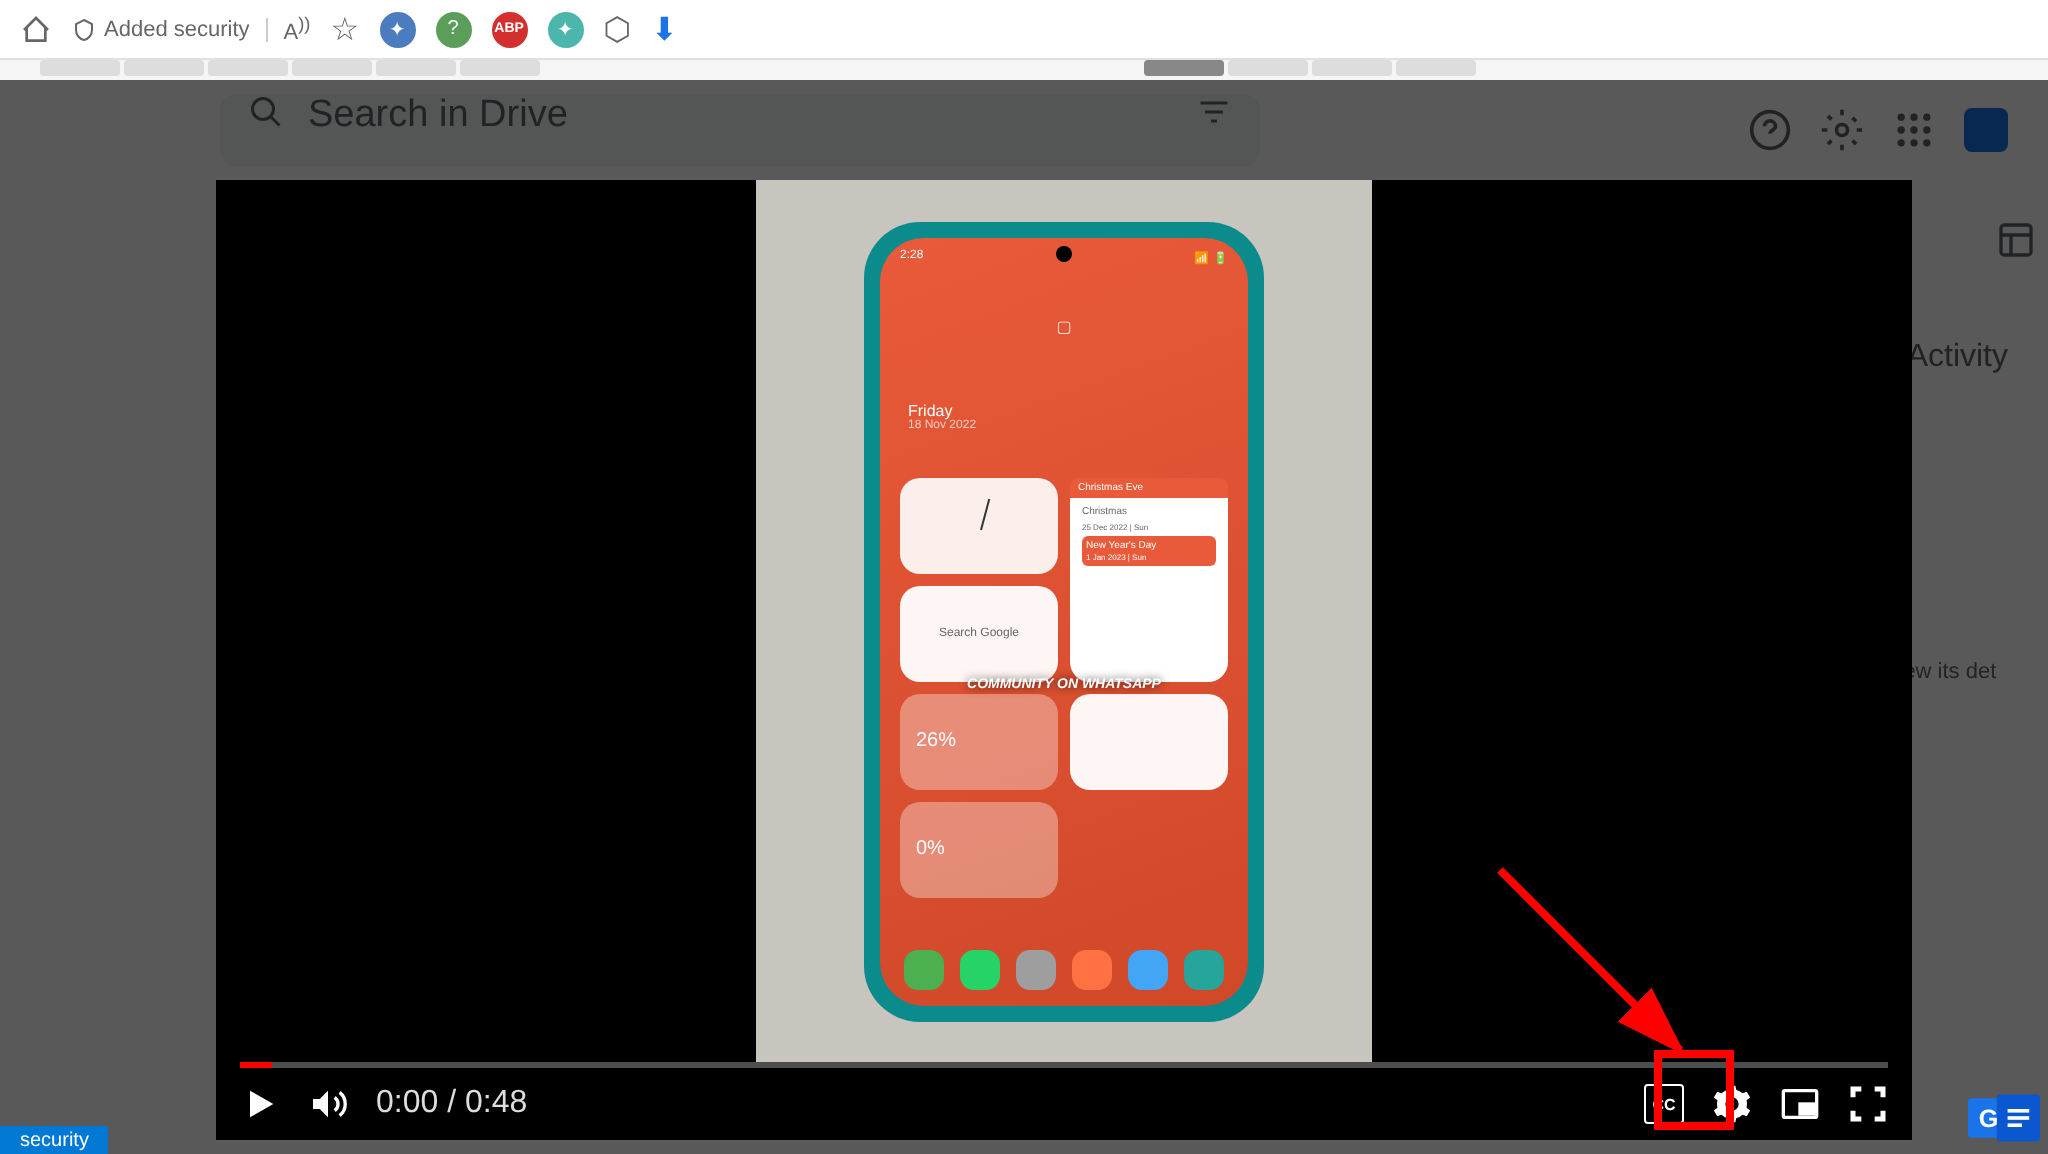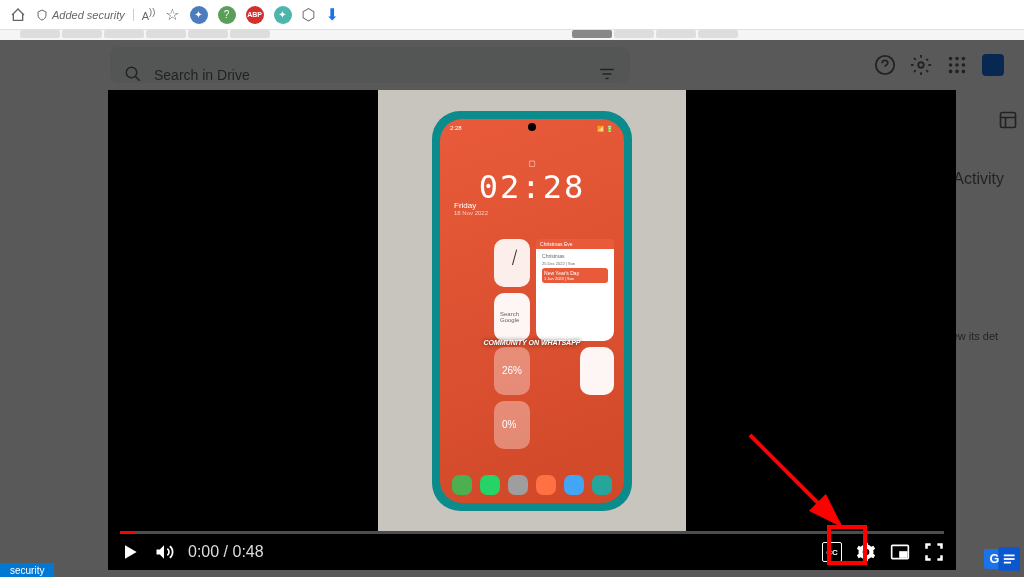--- a/index.html
+++ b/index.html
@@ -1,32 +1,32 @@
 <!DOCTYPE html>
 <html><head>
 <meta charset="utf-8">
 <style>
 * { margin: 0; padding: 0; box-sizing: border-box; font-family: Arial, sans-serif; }
 body { width: 1024px; height: 577px; overflow: hidden; background: #fff; position: relative; }
 
 
 .browser-bar { height: 30px; background: #fff; display: flex; align-items: center; padding: 0 8px; border-bottom: 1px solid #e0e0e0; gap: 8px; }
 .home-btn { width: 20px; height: 20px; display: flex; align-items: center; justify-content: center; }
-.security-badge { display: flex; align-items: center; gap: 4px; font-size: 11px; color: #666; padding-right: 8px; border-right: 1px solid #ccc; font-style: italic; }
+.security-badge { display: flex; align-items: center; gap: 4px; font-size: 11px; color: #666; padding-right: 8px; border-right: 1px solid #ccc; }
 .url-text { font-size: 12px; color: #444; flex: 1; }
 .browser-icons { display: flex; gap: 10px; align-items: center; }
 .browser-icon { width: 18px; height: 18px; border-radius: 50%; display: flex; align-items: center; justify-content: center; font-size: 10px; }
 
 .tab-strip { height: 10px; background: #f5f5f5; display: flex; gap: 2px; padding: 0 20px; }
 .tab-stub { width: 40px; height: 8px; background: #ddd; border-radius: 2px; }
 
 
 .drive-bg { position: absolute; top: 40px; left: 0; right: 0; bottom: 0; background: #fff; }
 .drive-header { height: 50px; display: flex; align-items: center; padding: 0 20px 0 110px; gap: 20px; }
-.search-box { flex: 0 0 520px; height: 36px; background: #f1f3f4; border-radius: 8px; display: flex; align-items: flex-end; padding: 0 14px; gap: 12px; color: #5f6368; font-size: 14px; }
+.search-box { flex: 0 0 520px; height: 36px; background: #f1f3f4; border-radius: 8px; display: flex; align-items: flex-start; padding: 0 14px; gap: 12px; color: #5f6368; font-size: 19px; }
 .search-tune { margin-left: auto; }
 .header-spacer { flex: 1; }
 .header-icons { display: flex; gap: 14px; }
 .header-icon { width: 22px; height: 22px; color: #5f6368; }
 
 .drive-body { display: flex; height: calc(100% - 50px); }
 .drive-sidebar { width: 90px; padding: 10px 0 0 0; font-size: 11px; color: #333; opacity: 0; }
 .sidebar-item { padding: 6px 8px; }
 .drive-main { flex: 1; position: relative; }
 .details-panel { position: absolute; right: 0; top: 60px; width: 120px; font-size: 11px; color: #666; }
@@ -43,21 +43,21 @@
 .phone-screen { width: 100%; height: 100%; background: linear-gradient(160deg, #e85a3a 0%, #d04828 100%); border-radius: 22px; position: relative; overflow: hidden; }
 .phone-notch { position: absolute; top: 4px; left: 50%; transform: translateX(-50%); width: 8px; height: 8px; background: #000; border-radius: 50%; }
 .phone-status { position: absolute; top: 6px; left: 10px; right: 10px; display: flex; justify-content: space-between; font-size: 6px; color: #fff; }
 .phone-time-widget { position: absolute; top: 40px; left: 50%; transform: translateX(-50%); text-align: center; color: #fff; }
 .phone-battery { font-size: 8px; opacity: 0.8; }
 .phone-time { font-size: 32px; font-weight: 200; letter-spacing: 2px; font-family: monospace; }
 .phone-date { position: absolute; top: 82px; left: 14px; font-size: 8px; color: #fff; }
 .phone-date-sub { font-size: 6px; opacity: 0.7; }
 .phone-widgets { position: absolute; top: 120px; left: 10px; right: 10px; display: grid; grid-template-columns: 1fr 1fr; gap: 6px; }
 .widget { background: rgba(255,255,255,0.95); border-radius: 10px; padding: 6px; font-size: 6px; color: #333; }
-.widget.small { height: 48px; margin-left: 44px; }
+.widget.small { height: 48px; }
 .widget-clock { background: rgba(255,255,255,0.9); position: relative; }
 .widget-clock::after { content: ''; position: absolute; top: 10px; left: 50%; width: 1px; height: 16px; background: #333; transform: rotate(15deg); transform-origin: bottom; }
 .widget-calendar { background: #fff; }
 .cal-header { background: #e85a3a; color: #fff; font-size: 5px; padding: 2px 4px; border-radius: 4px 4px 0 0; margin: -6px -6px 3px; }
 .cal-row { font-size: 5px; color: #666; padding: 1px 0; }
 .cal-row.hl { background: #e85a3a; color: #fff; border-radius: 3px; padding: 2px; margin: 1px 0; }
 .widget-search { font-size: 6px; color: #666; display: flex; align-items: center; justify-content: center; flex-direction: column; }
 .widget-stat { background: rgba(255,255,255,0.35); color: #fff; display: flex; align-items: center; font-size: 10px; padding: 4px 8px; }
 .overlay-text { position: absolute; top: 220px; left: 50%; transform: translateX(-50%); font-size: 7px; color: #fff; font-weight: bold; font-style: italic; text-shadow: 0 0 4px rgba(0,0,0,0.8); white-space: nowrap; }
 .phone-dock { position: absolute; bottom: 8px; left: 8px; right: 8px; display: flex; justify-content: space-around; }
@@ -187,21 +187,20 @@
     <div style="position:absolute;inset:0;background:#c8c5bf;left:270px;right:270px"></div>
     <div class="phone-frame">
       <div class="phone-screen">
         <div class="phone-notch"></div>
         <div class="phone-status">
           <span>2:28</span>
           <span>📶 🔋</span>
         </div>
         <div class="phone-time-widget">
           <div class="phone-battery">▢</div>
-          <div class="phone-time">02:28</div>
         </div>
         <div class="phone-date">
           <div>Friday</div>
           <div class="phone-date-sub">18 Nov 2022</div>
         </div>
         <div class="phone-widgets">
           <div class="widget small widget-clock"></div>
           <div class="widget widget-calendar" style="grid-row:span 2">
             <div class="cal-header">Christmas Eve</div>
             <div class="cal-row">Christmas</div>

